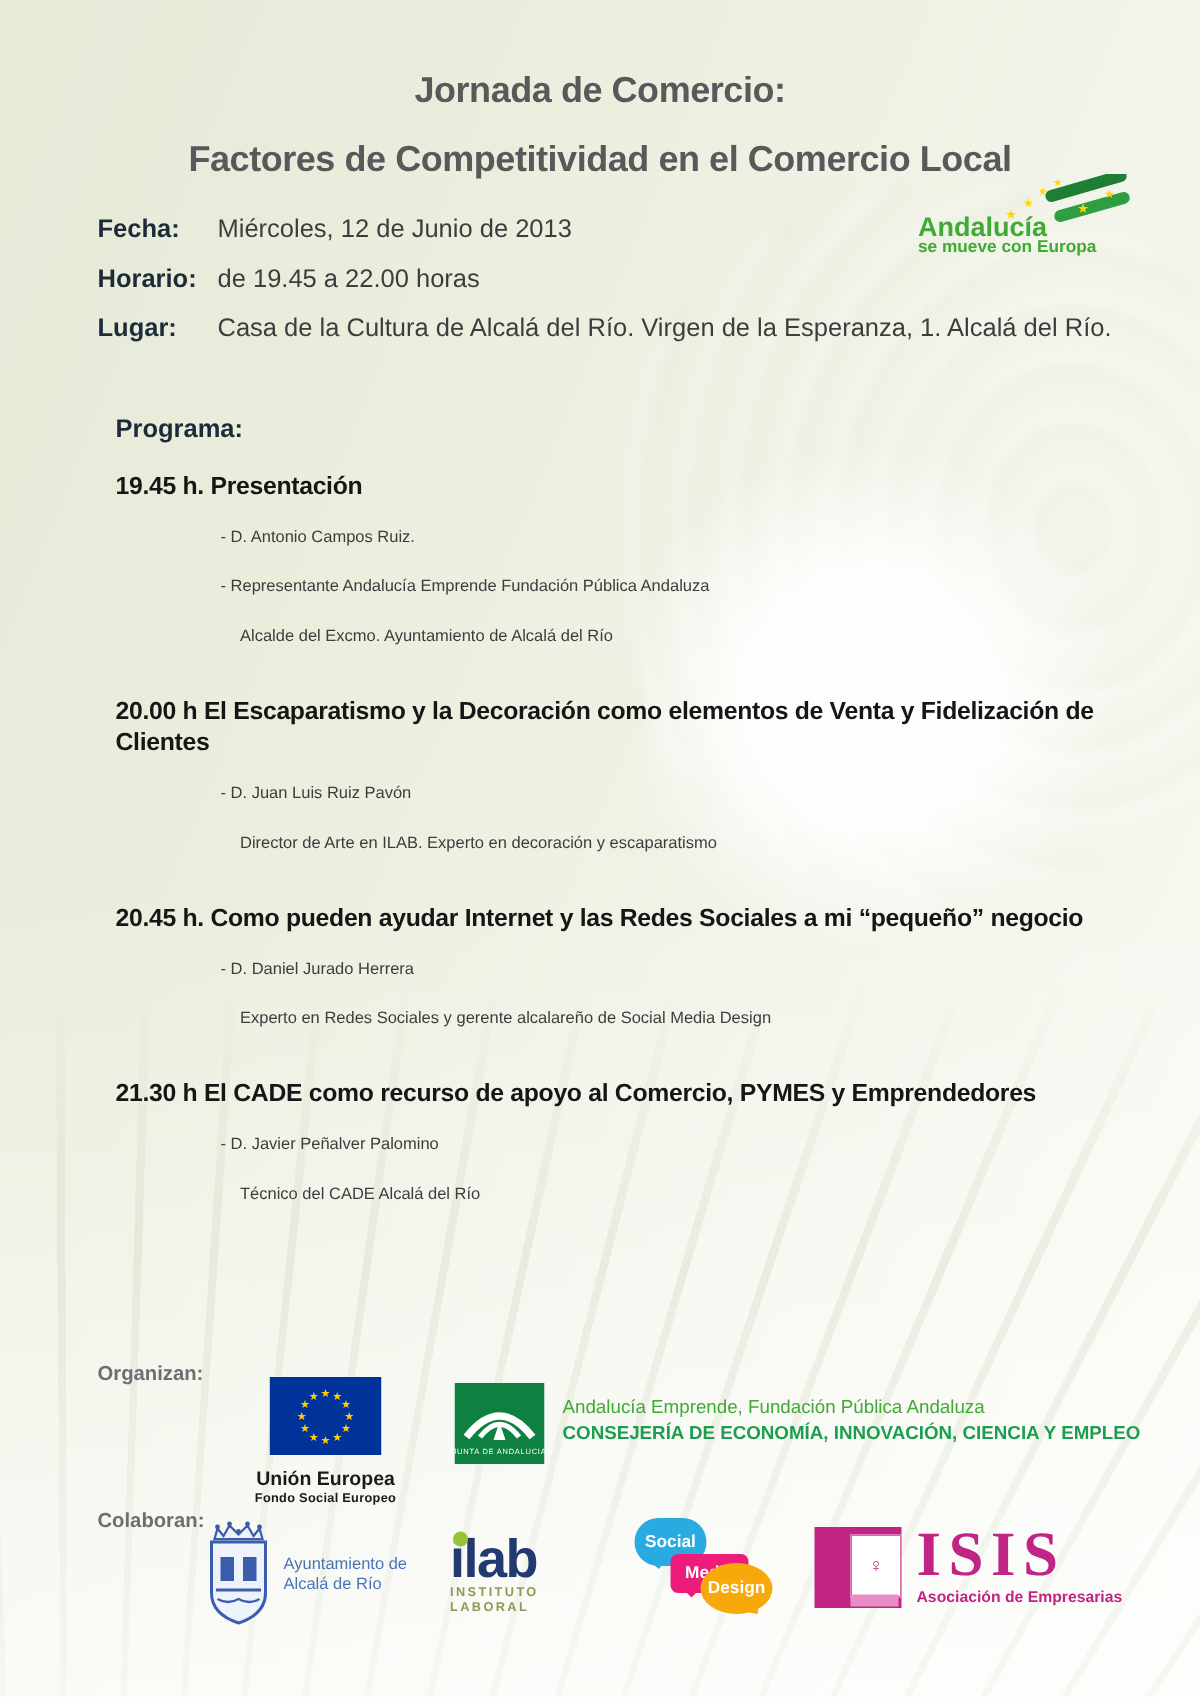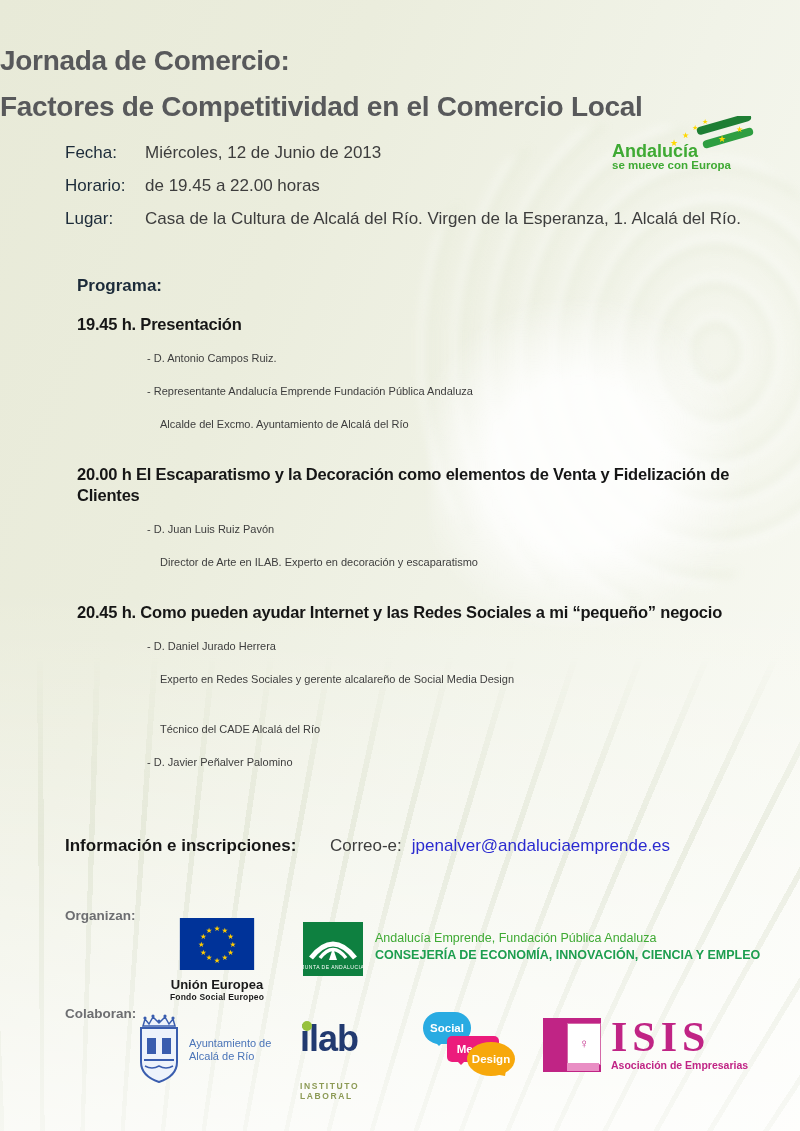--- a/index.html
+++ b/index.html
@@ -28,27 +28,27 @@
     background:radial-gradient(circle at 45% 50%, rgba(255,255,255,.85) 0 35%, rgba(255,255,255,0) 70%);
     filter:blur(4px);
   }
   .bg-white-bottom{
     position:absolute;left:0;right:0;bottom:0;height:48%;pointer-events:none;
     background:linear-gradient(to bottom, rgba(255,255,255,0), rgba(255,255,255,.75));
   }
   .content{position:absolute;inset:0;z-index:2;}
 
   
-  .title{position:absolute;top:38px;left:0;width:100%;
-    font-weight:bold;font-size:28px;line-height:46px;color:#58595b;letter-spacing:-.3px;}
+  .title{position:absolute;top:38px;left:0;width:100%;text-align:center;
+    font-weight:bold;font-size:24px;line-height:46px;color:#58595b;letter-spacing:-.3px;}
 
   
   .details{position:absolute;top:142px;left:65px;right:30px;}
   .detail-row{display:flex;margin-bottom:12px;font-size:17px;line-height:21px;}
-  .detail-label{width:80px;flex:0 0 80px;font-weight:normal;color:#1c2b39;}
+  .detail-label{width:80px;flex:0 0 80px;font-weight:bold;color:#1c2b39;}
   .detail-value{color:#3d3d3d;}
 
   
   .europa{position:absolute;top:120px;left:606px;width:160px;height:58px;}
   .europa-strokes{position:absolute;right:8px;top:-4px;width:96px;height:40px;}
   .europa-text{position:absolute;left:6px;top:24px;color:#3faa34;line-height:14px;}
   .europa-l1{font-weight:bold;font-size:18px;}
   .europa-l2{font-weight:bold;font-size:11.5px;}
 
   
@@ -80,21 +80,21 @@
   .junta-t1{font-size:12.5px;color:#3faa34;}
   .junta-t2{font-size:12.5px;font-weight:bold;color:#1d9e4f;}
 
   
   .collaborators{position:absolute;top:1006px;left:65px;right:20px;height:110px;}
   .ayto-block{position:absolute;left:70px;top:6px;display:flex;align-items:center;}
   .ayto-text{margin-left:6px;font-size:11px;color:#4a74b8;line-height:13px;}
   .ilab-block{position:absolute;left:235px;top:16px;width:110px;}
   .ilab-word{position:relative;font-weight:bold;font-size:36px;line-height:34px;color:#223a70;letter-spacing:-1px;}
   .ilab-dot{position:absolute;left:2px;top:-1px;width:10px;height:10px;border-radius:50%;background:#97c23c;}
-  .ilab-sub{margin-top:25px;font-size:8.5px;letter-spacing:1.6px;color:#8c9a55;font-weight:bold;}
+  .ilab-sub{margin-top:0;font-size:8.5px;letter-spacing:1.6px;color:#8c9a55;font-weight:bold;}
   .smd-block{position:absolute;left:358px;top:6px;width:92px;height:80px;}
   .bubble{position:absolute;display:flex;align-items:center;justify-content:center;
     color:#fff;font-weight:bold;font-size:11.5px;}
   .bubble-social{left:0;top:0;width:48px;height:32px;border-radius:16px;background:#29abe2;z-index:1;}
   .bubble-social:after{content:"";position:absolute;left:10px;bottom:-8px;border:6px solid transparent;border-top-color:#29abe2;}
   .bubble-media{left:24px;top:24px;width:52px;height:26px;border-radius:5px;background:#ec1c7c;z-index:2;}
   .bubble-media:after{content:"";position:absolute;left:8px;bottom:-9px;border:6px solid transparent;border-top-color:#ec1c7c;}
   .bubble-design{left:44px;top:30px;width:48px;height:34px;border-radius:50%;background:#f7a80b;z-index:3;}
   .bubble-design:after{content:"";position:absolute;right:4px;bottom:-6px;border:6px solid transparent;border-top-color:#f7a80b;transform:rotate(-35deg);}
   .isis-block{position:absolute;left:478px;top:12px;display:flex;align-items:flex-start;}
@@ -171,31 +171,27 @@
         <div class="p-entry desc">Director de Arte en ILAB. Experto en decoración y escaparatismo</div>
       </div>
 
       <div class="p-item">
         <div class="p-title">20.45 h. Como pueden ayudar Internet y las Redes Sociales a mi “pequeño” negocio</div>
         <div class="p-entry dash">- D. Daniel Jurado Herrera</div>
         <div class="p-entry desc">Experto en Redes Sociales y gerente alcalareño de Social Media Design</div>
       </div>
 
       <div class="p-item">
+        <div class="p-title">21.30 h El CADE como recurso de apoyo al Comercio, PYMES y Emprendedores</div>
+        <div class="p-entry dash">- D. Javier Peñalver Palomino</div>
         <div class="p-entry desc">Técnico del CADE Alcalá del Río</div>
-        <div class="p-entry dash">- D. Javier Peñalver Palomino</div>
       </div>
     </div>
 
     <div class="info">
-      <div class="info-row1">
-        <span class="info-label">Información e inscripciones:</span>
-        <span class="info-email-label">Correo-e:</span>
-        <a class="email-link">jpenalver@andaluciaemprende.es</a>
-      </div>
     </div>
 
     <div class="organizers">
       <div class="section-label">Organizan:</div>
 
       <div class="eu-block">
         <svg width="80" height="52" viewBox="0 0 80 56">
           <rect x="0" y="0" width="80" height="56" fill="#003399"></rect>
           <g fill="#ffcc00" font-size="8" text-anchor="middle">
             <text x="40" y="14">★</text>

